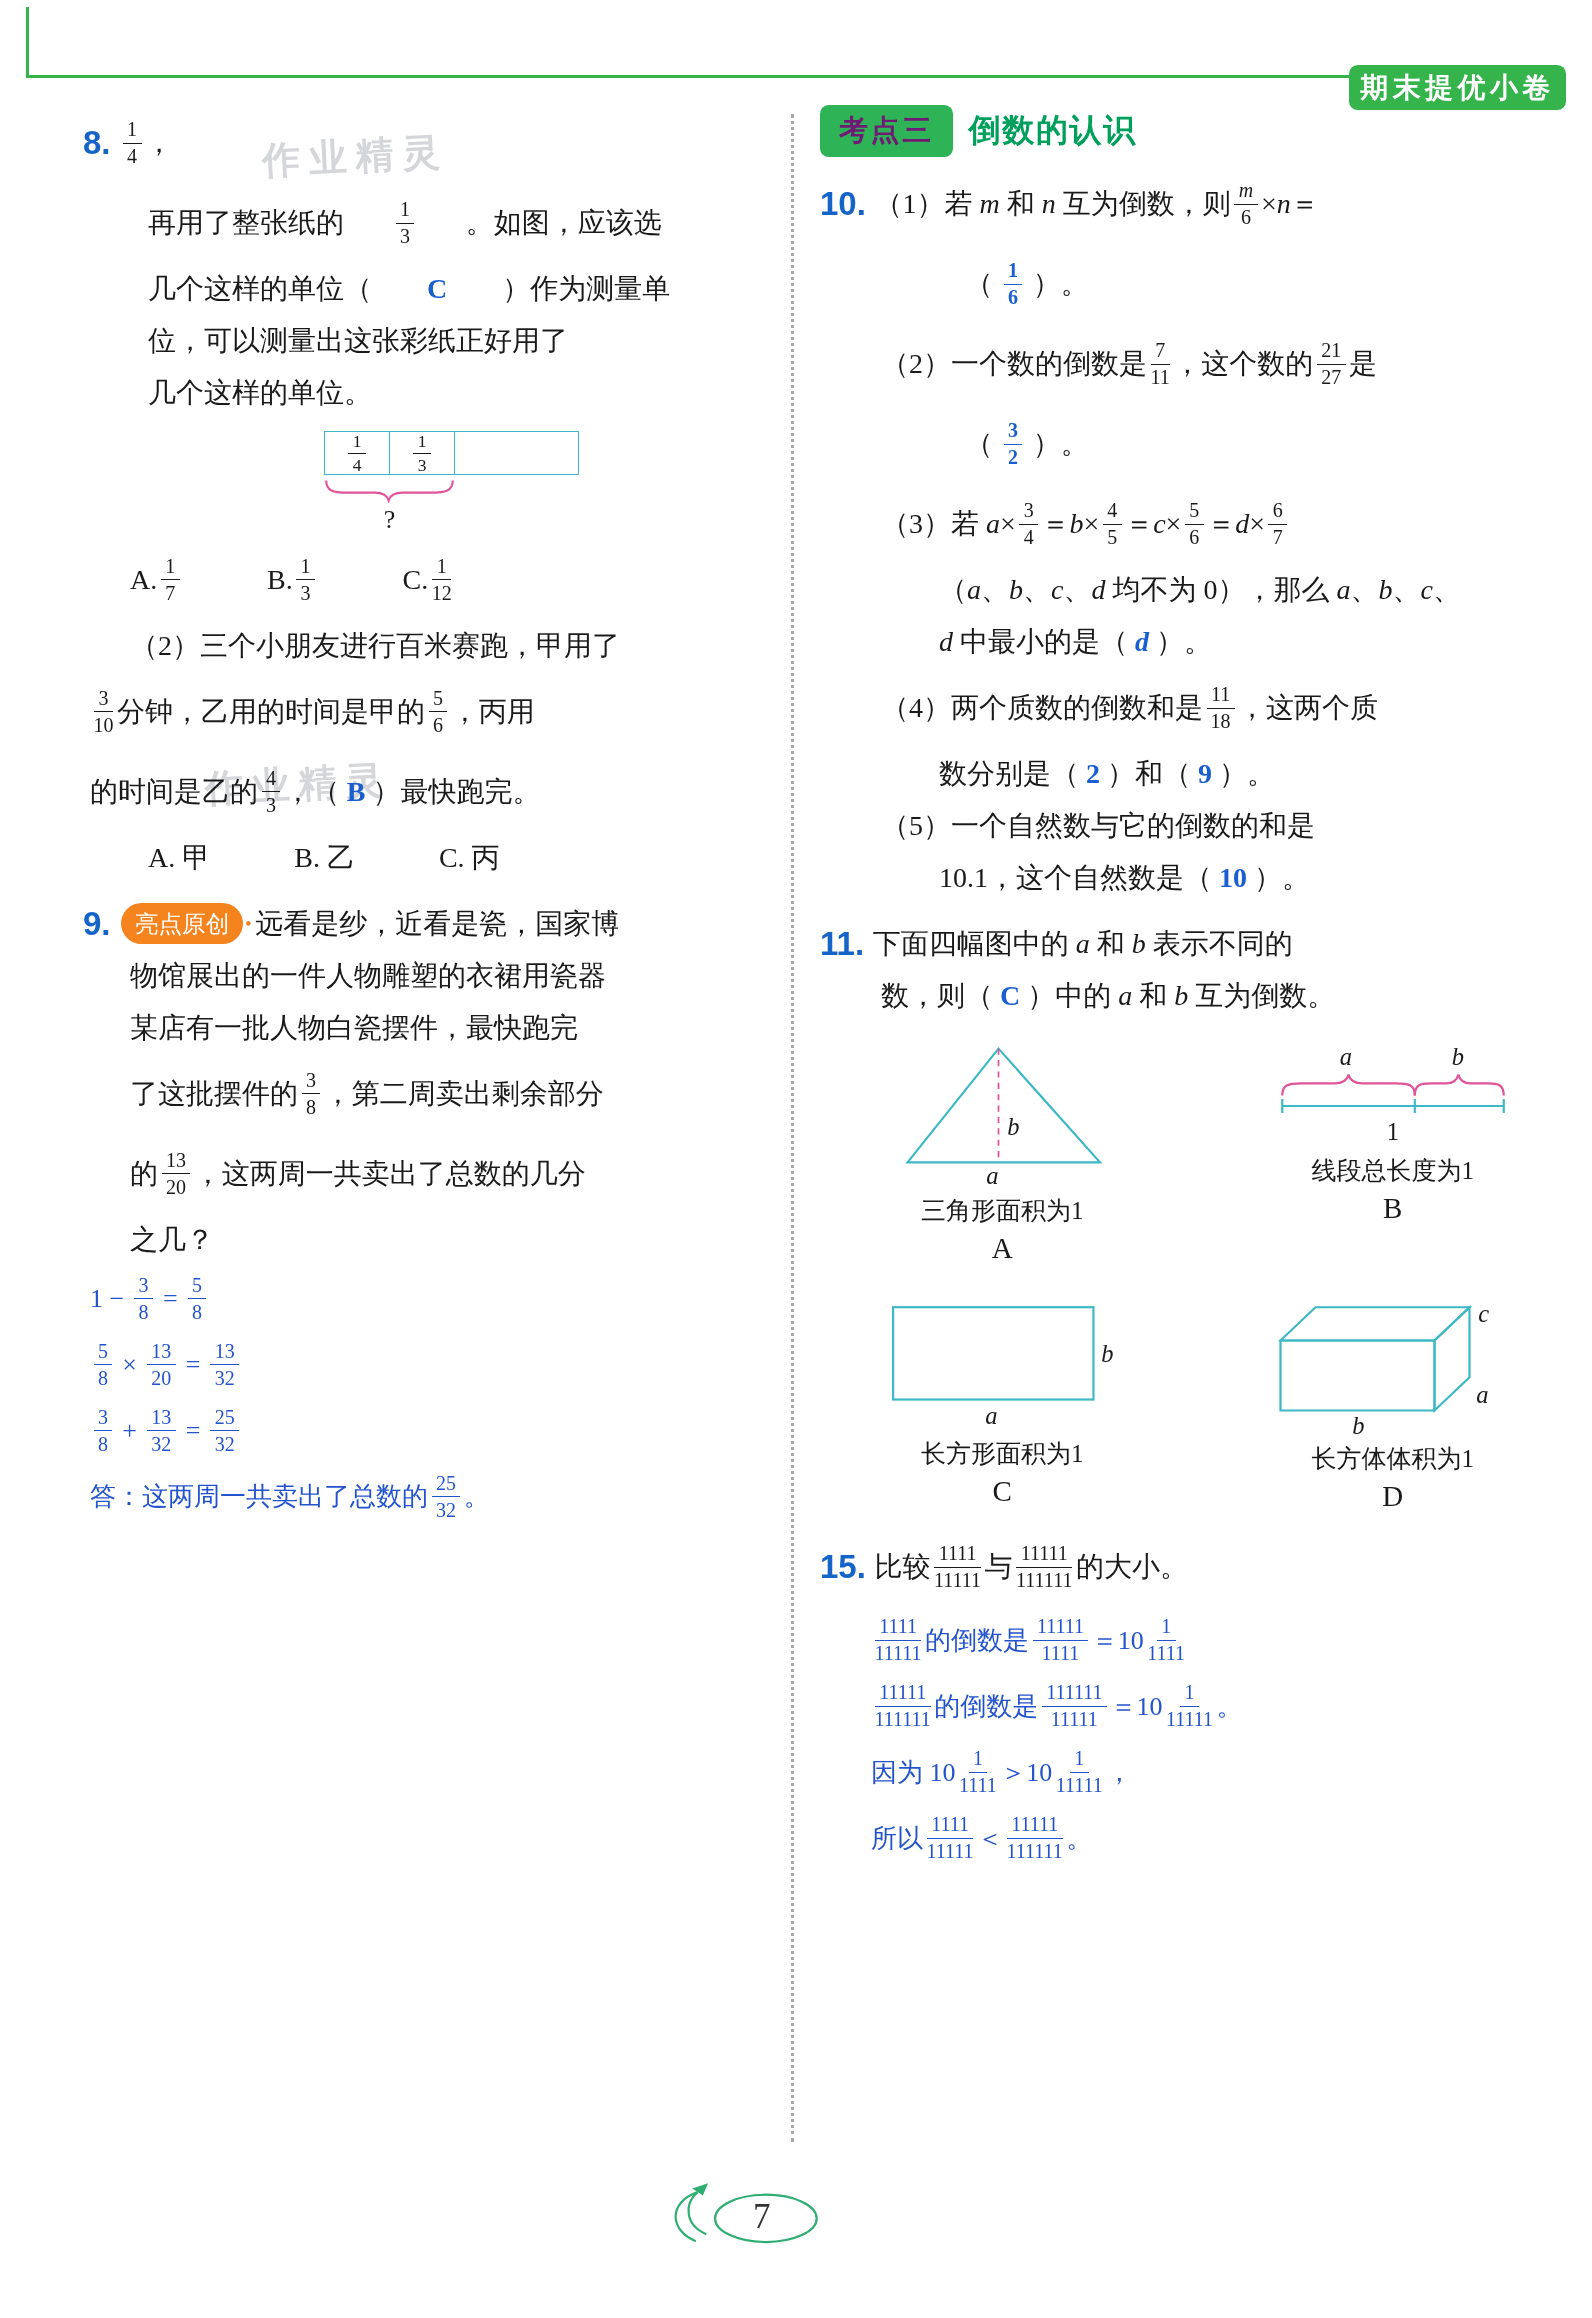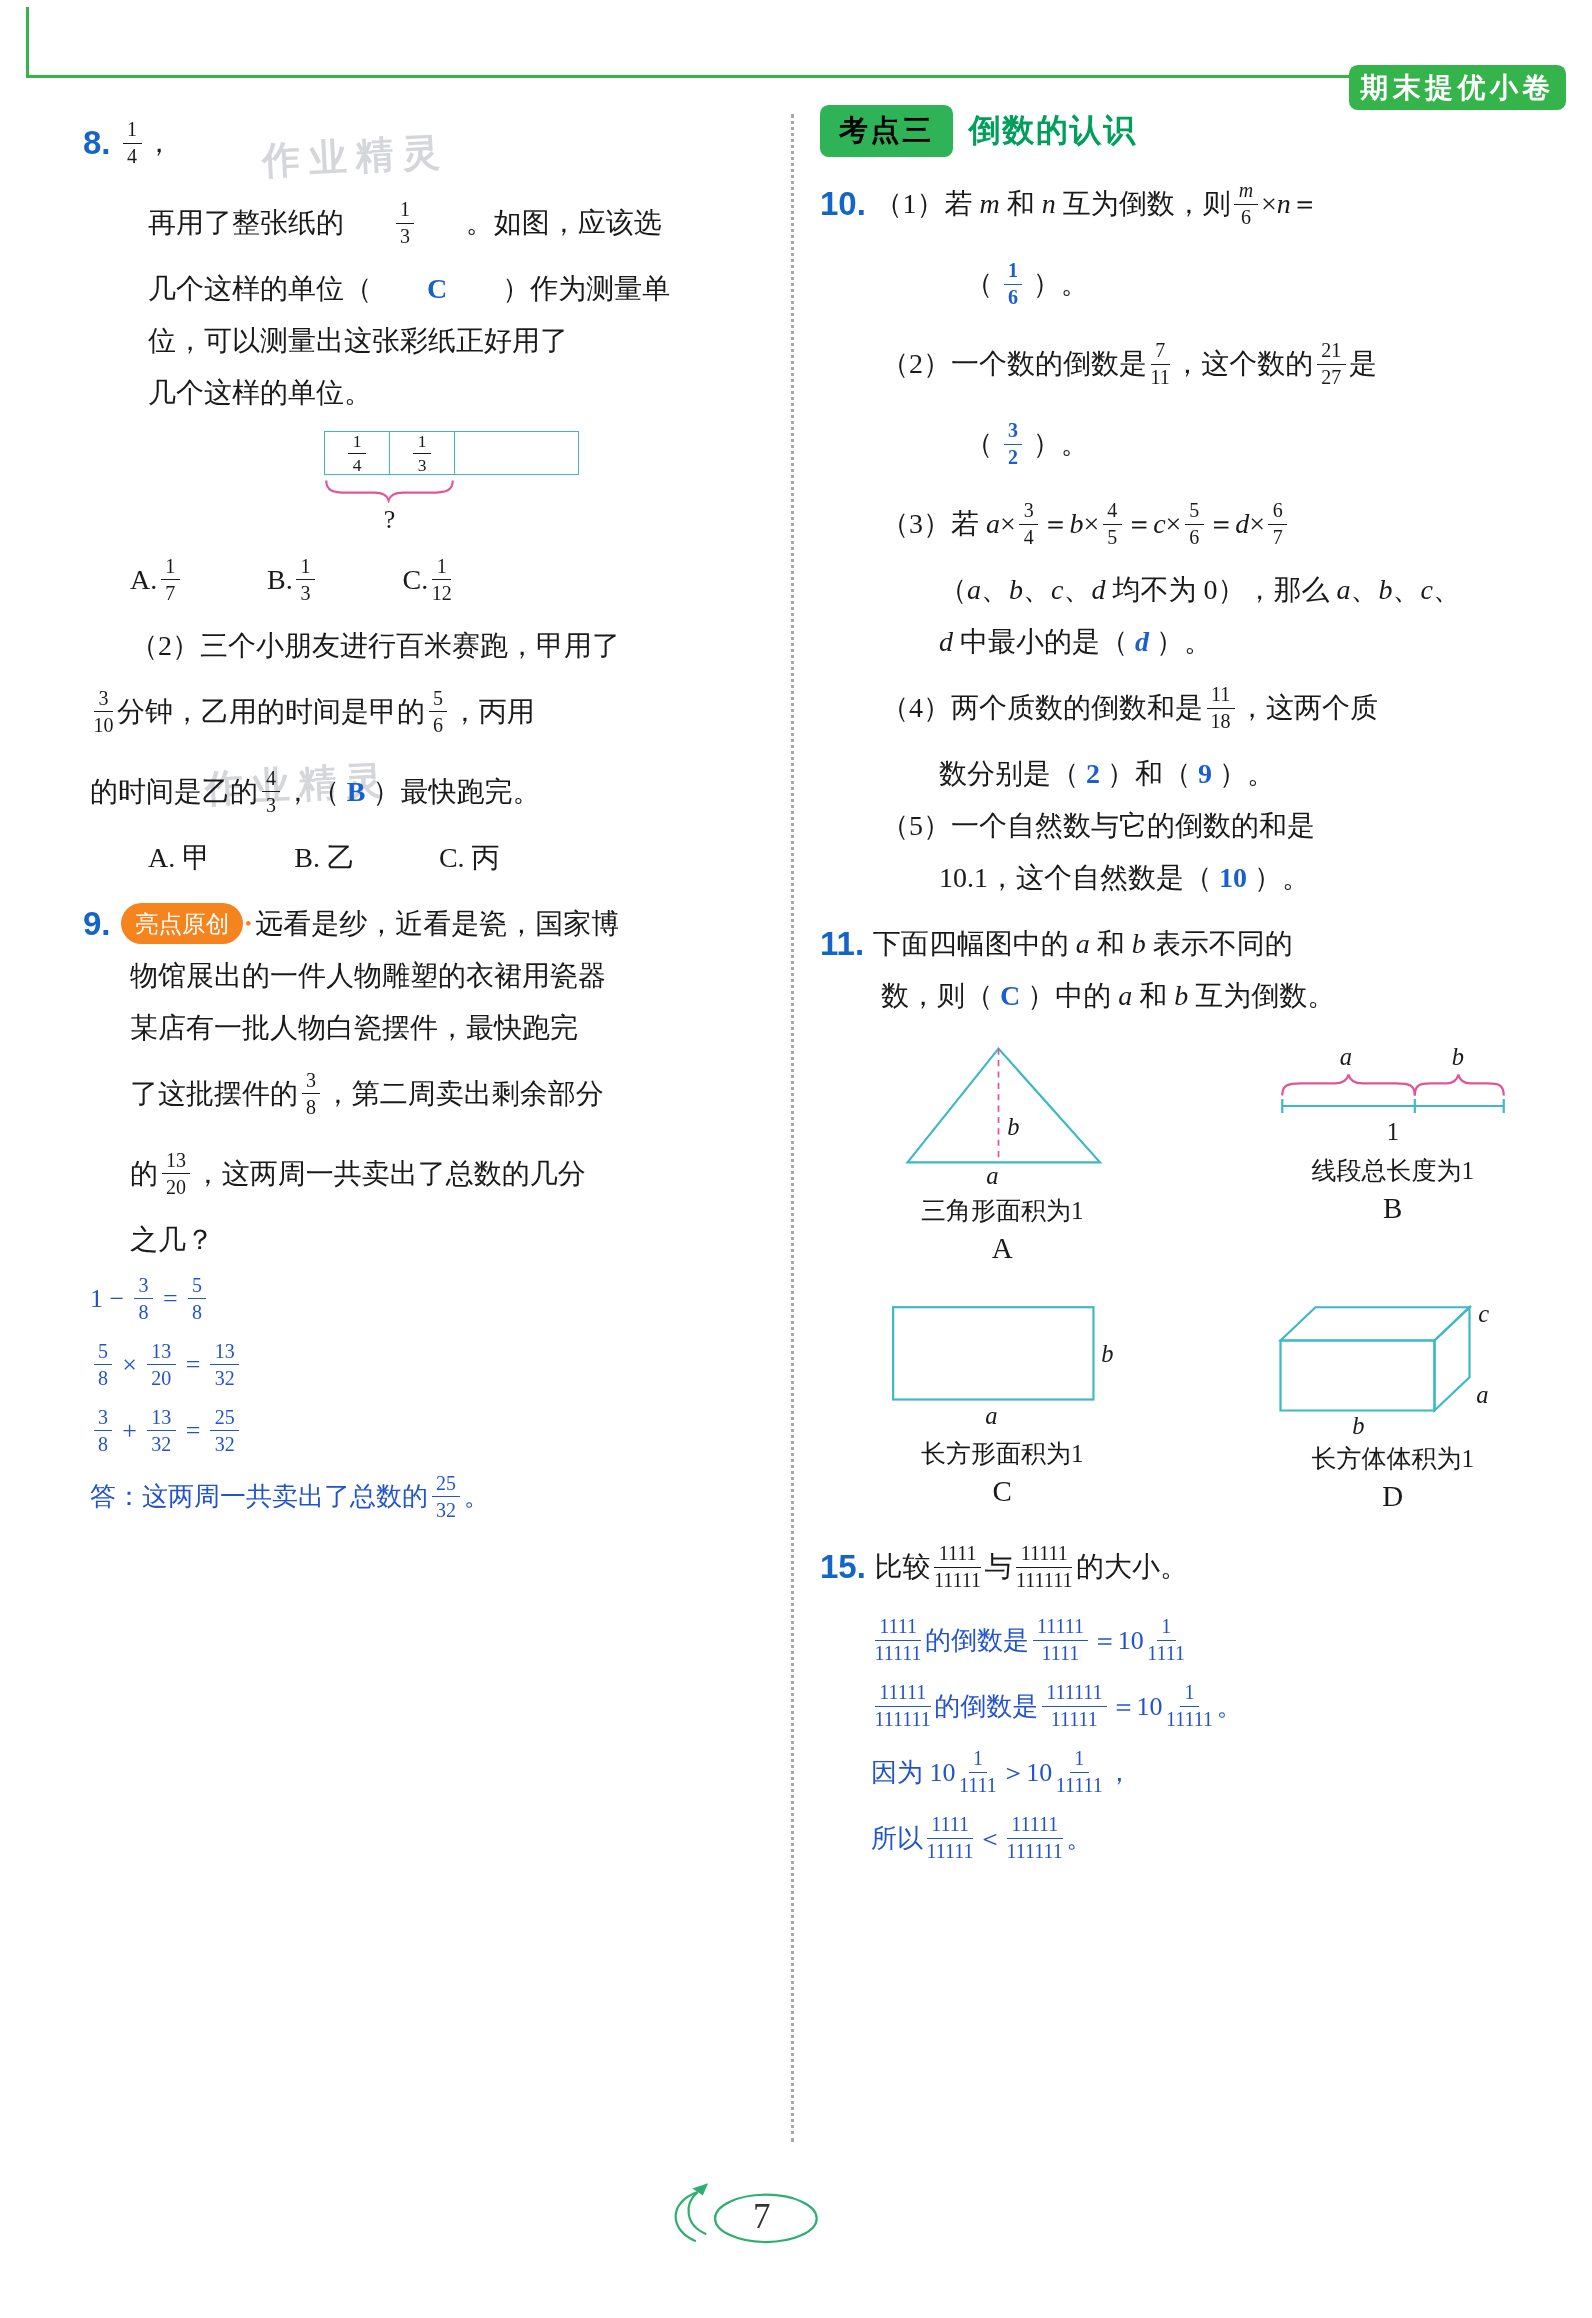--- a/index.html
+++ b/index.html
@@ -53,21 +53,21 @@
   
   .obadge {
     background:#f5831e; color:#fff; border-radius:21px; padding:4.4px 14px;
     font-size:23.6px; margin:0 1.7px; font-family:"Liberation Sans","DejaVu Sans",sans-serif;
   }
   .odot { color:#f5831e; font-size:19px; margin-right:3.5px; }
 
   
   .kao-row { display:flex; align-items:center; min-height:56px; margin-bottom:5.2px; }
   .kao-badge {
-    background:#2eb457; color:#000000; border-radius:8.7px; padding:6.1px 19px;
+    background:#2eb457; color:#701a75; border-radius:8.7px; padding:6.1px 19px;
     font-size:29px; font-weight:bold; letter-spacing:2.6px;
     font-family:"Liberation Sans","DejaVu Sans",sans-serif;
   }
   .kao-title { color:#009f5b; font-weight:bold; font-size:32px; margin-left:15.7px; letter-spacing:1.7px; }
 
   
   .diagram8 { margin:12.2px 0 5.2px 241px; width:255px; }
   .bar-row { display:flex; border:1.7px solid #3db8c5; width:255px; height:44px; }
   .bar-cell { width:65px; display:flex; align-items:center; justify-content:center; border-right:1.7px solid #3db8c5; }
   .bar-cell .frac .fn, .bar-cell .frac .fd { font-size:17.5px; }

